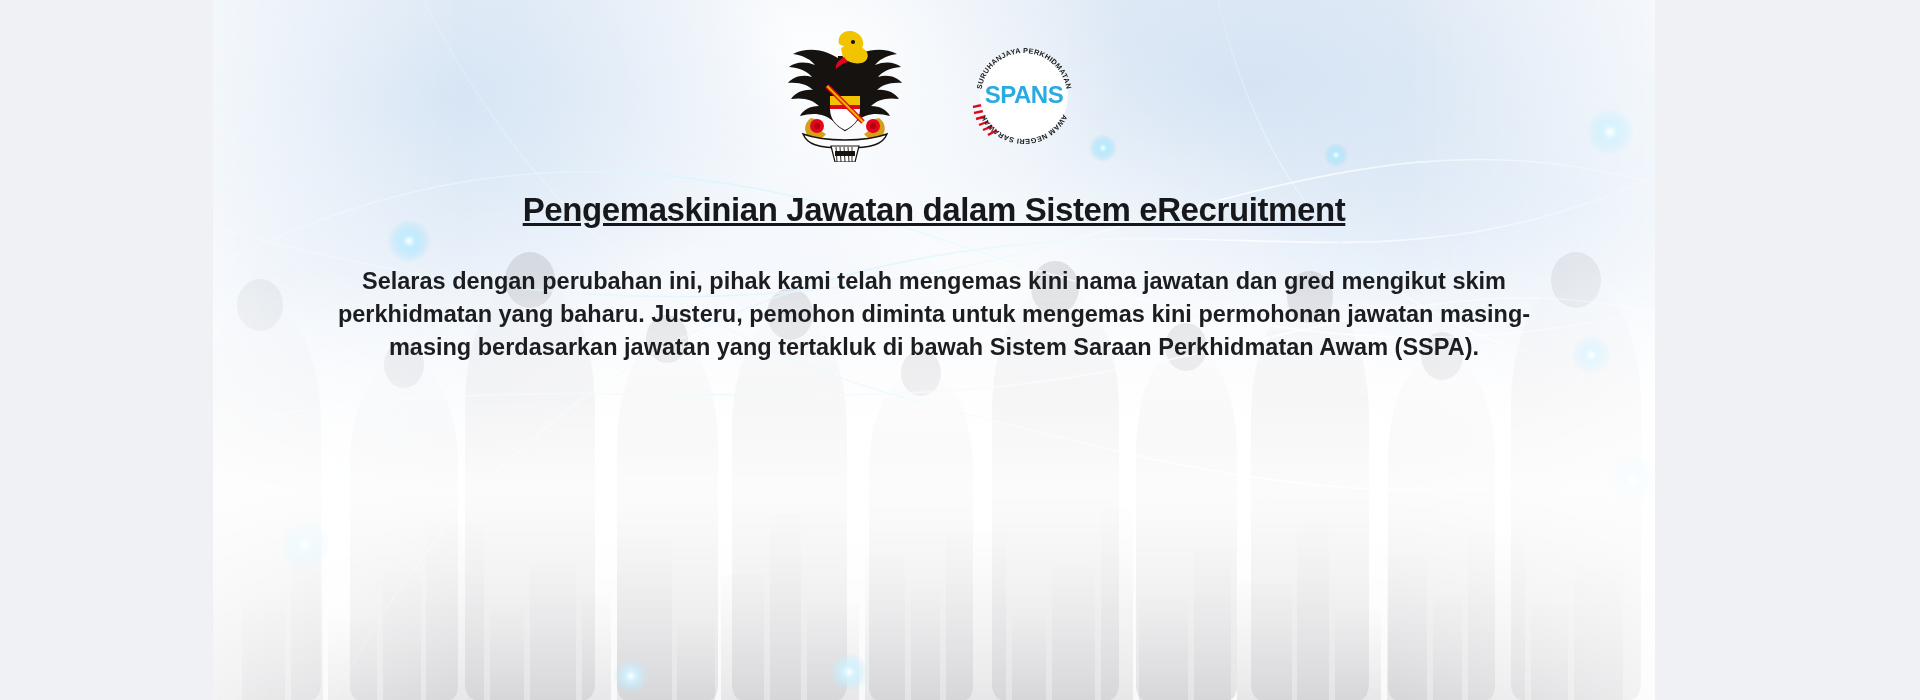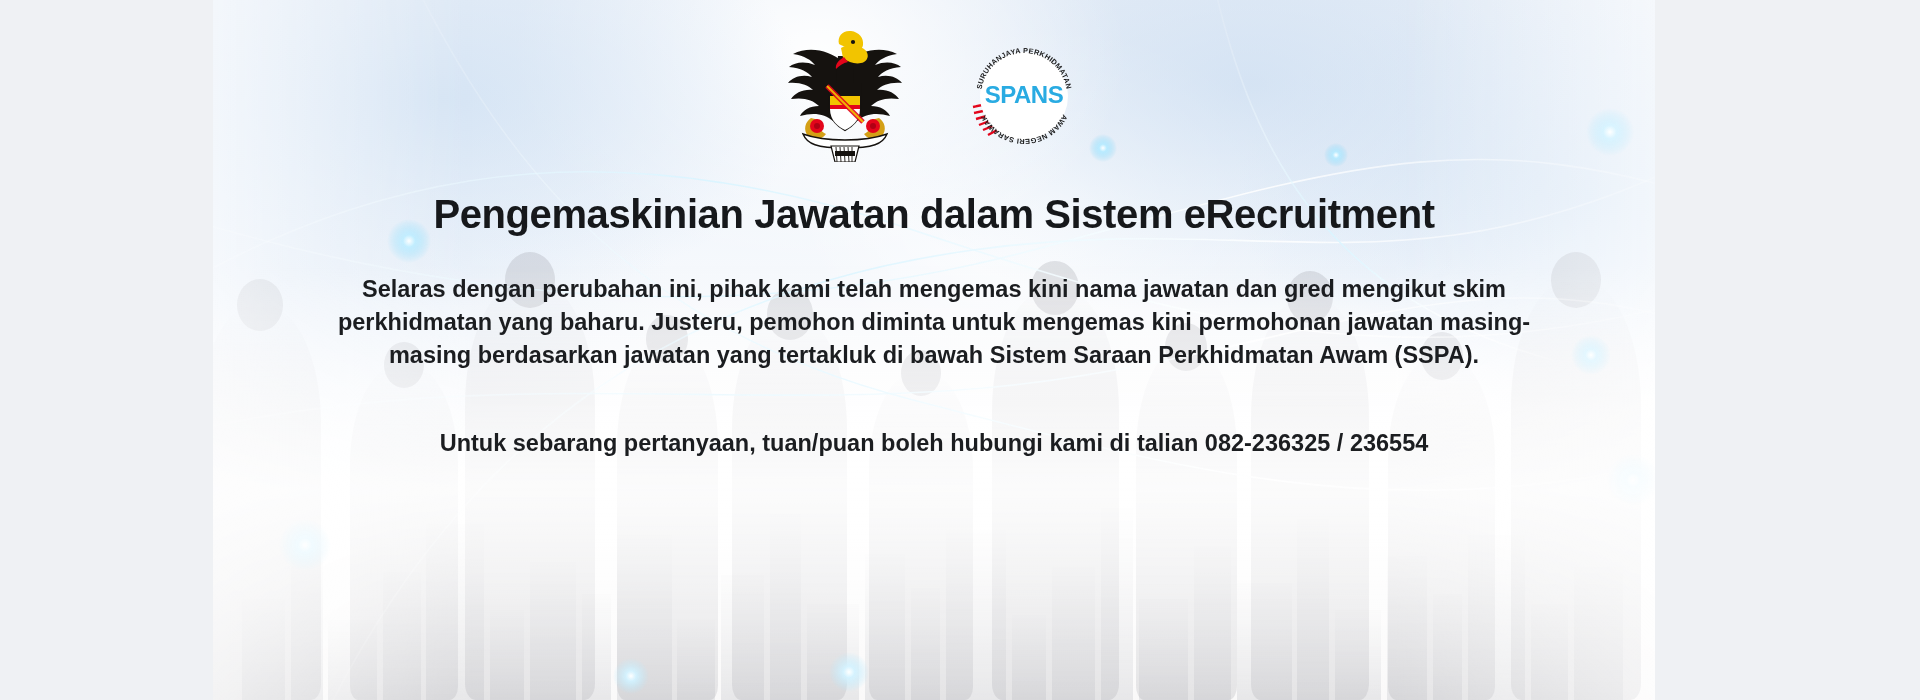--- a/index.html
+++ b/index.html
@@ -107,25 +107,26 @@
   .logo-wrap { position: relative; }
 
   
   .crest { width: 128px; height: 136px; display: block; }
   
   .spans { width: 126px; height: 126px; display: block; margin-top: 7px; }
 
   
   .title {
     margin-top: 28px;
-    font-size: 40px;
+    font-size: 33px;
     font-weight: 700;
     letter-spacing: -.4px;
     color: #16181b;
     line-height: 1.12;
+    text-decoration: underline;
   }
 
   
   .para {
     font-size: 23.5px;
     font-weight: 700;
     line-height: 1.40;
     color: #1b1d20;
     max-width: 1225px;
     margin: 0 auto;
@@ -356,17 +357,16 @@
           </svg>
         </div>
 
       </div>
 
       <h1 class="title">Pengemaskinian Jawatan dalam Sistem eRecruitment</h1>
 
 
       <p class="para para-2">Selaras dengan perubahan ini, pihak kami telah mengemas kini nama jawatan dan gred mengikut skim perkhidmatan yang baharu. Justeru, pemohon diminta untuk mengemas kini permohonan jawatan masing-masing berdasarkan jawatan yang tertakluk di bawah Sistem Saraan Perkhidmatan Awam (SSPA).</p>
 
-      <p class="contact">Untuk sebarang pertanyaan, tuan/puan boleh hubungi kami di talian 082-236325 / 236554</p>
 
     </div>
   </div>
 </div>
 
 </body></html>

